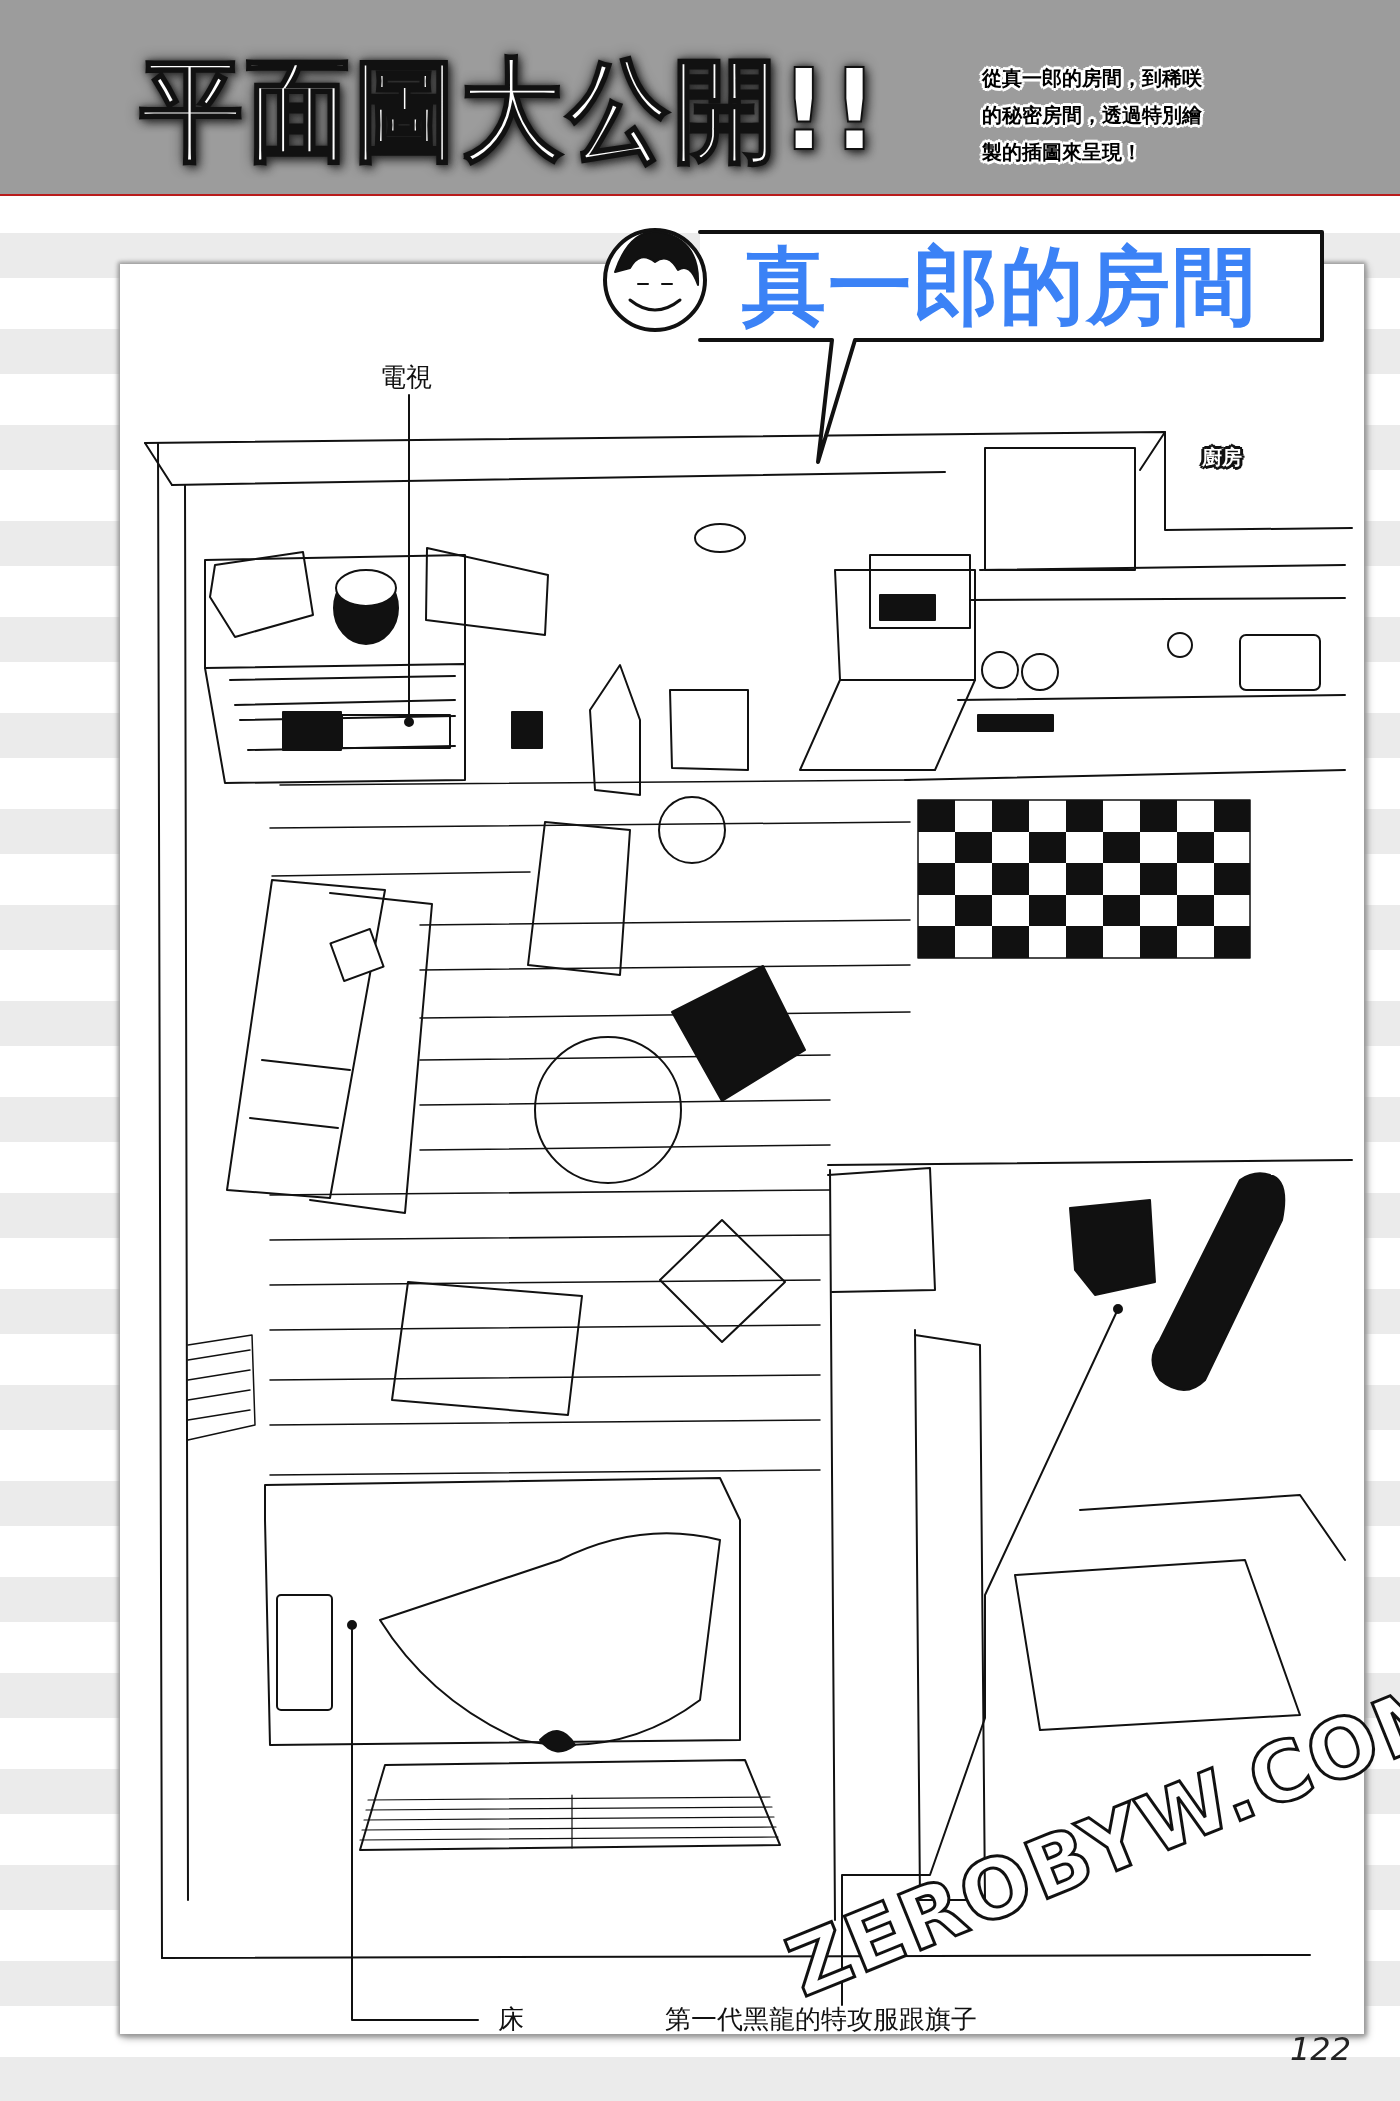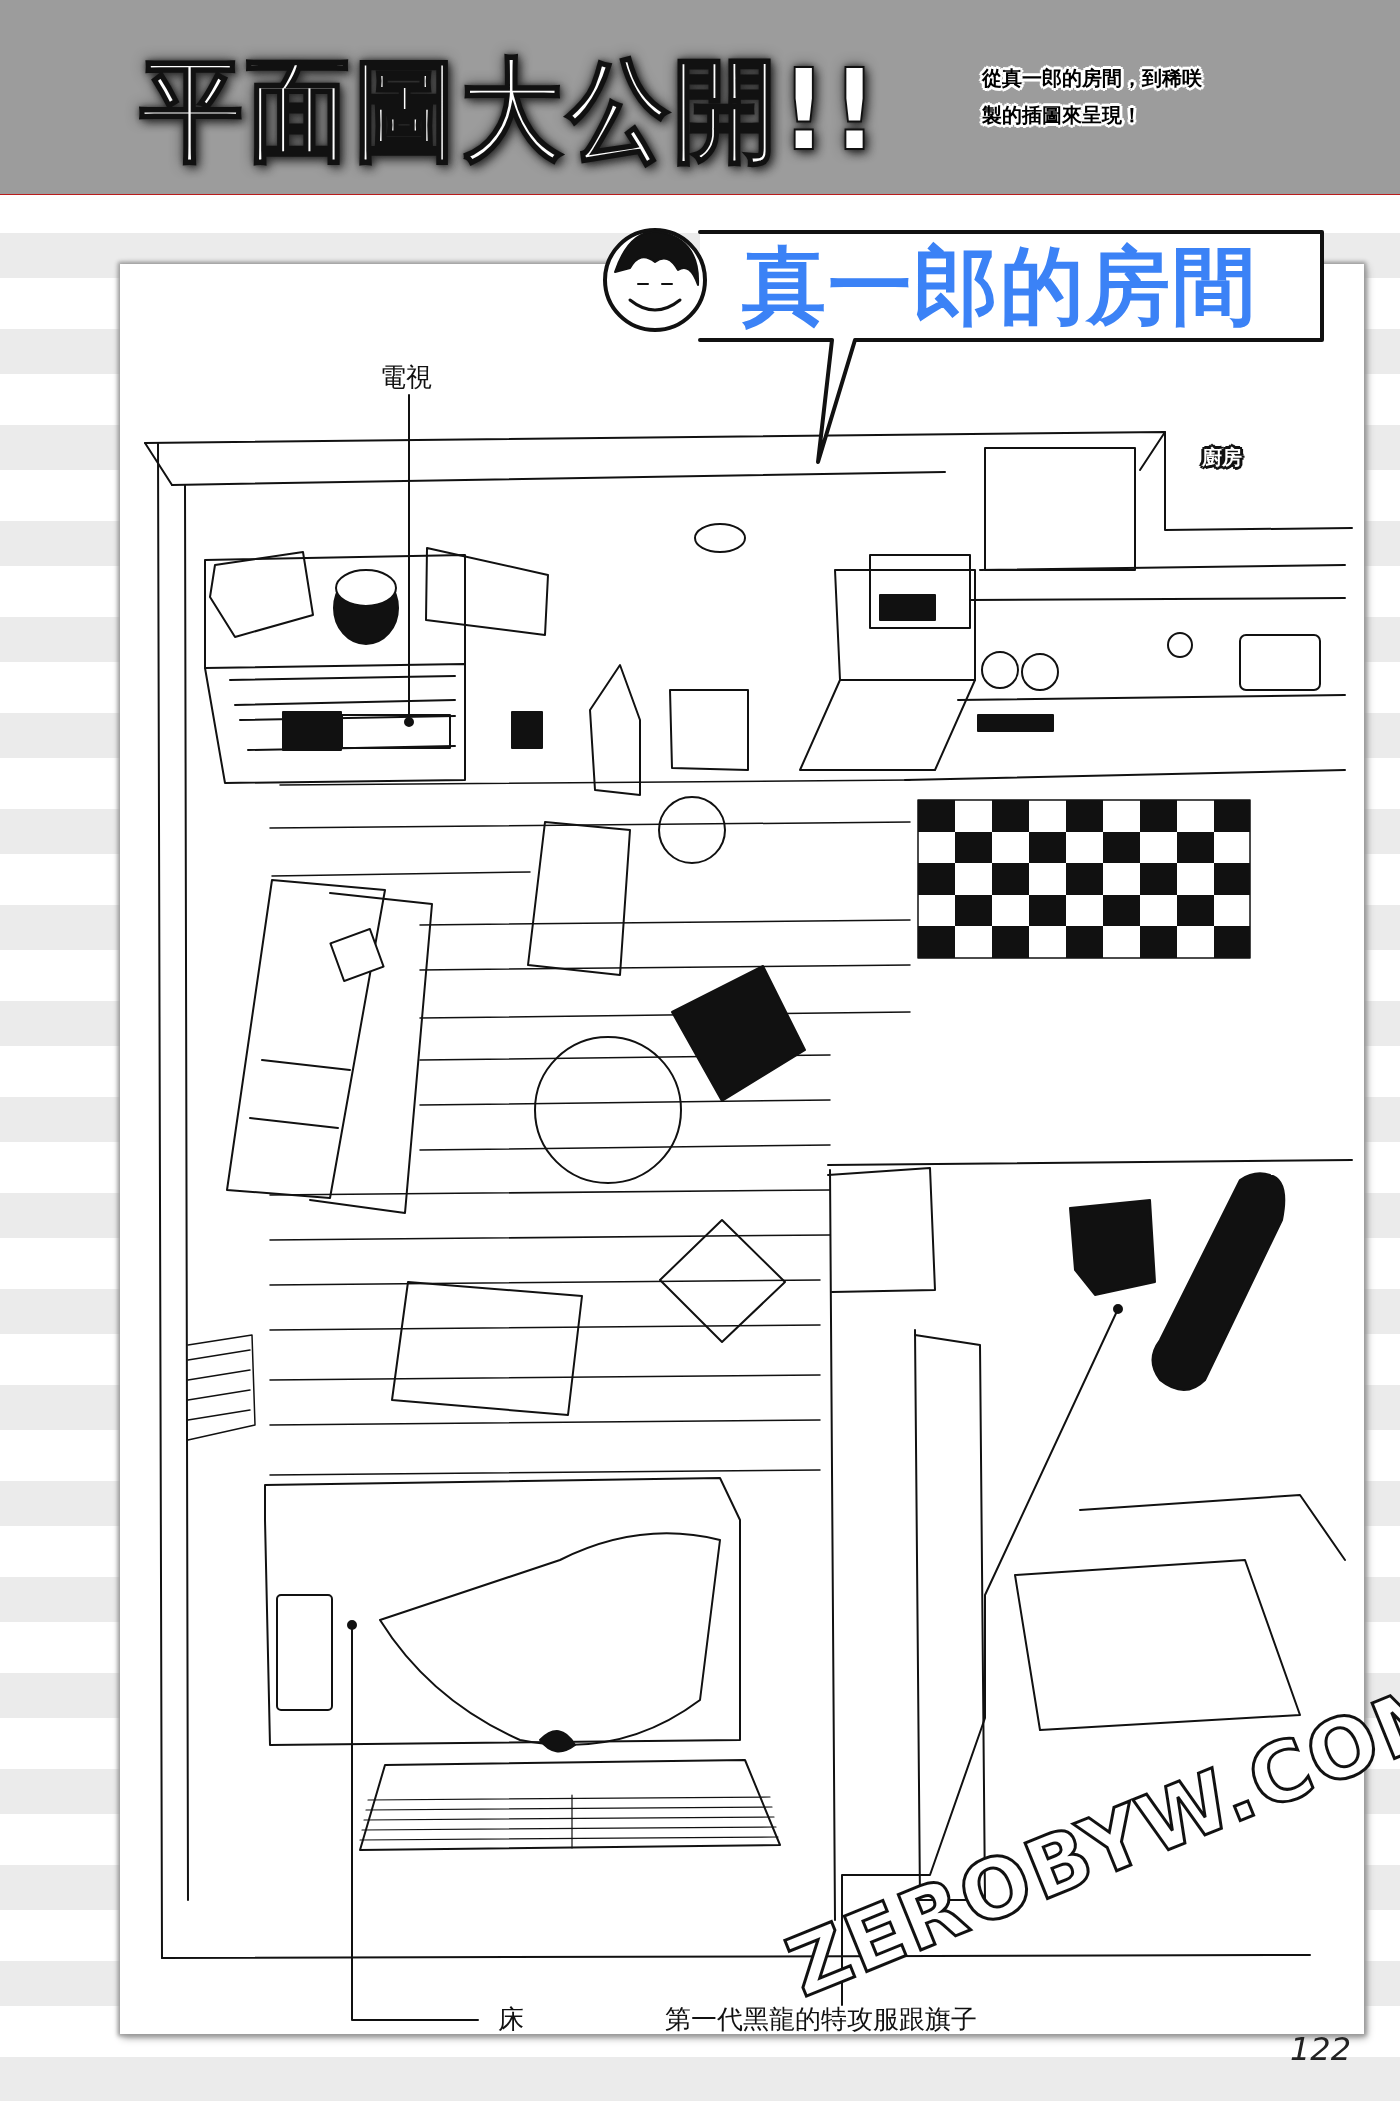--- a/index.html
+++ b/index.html
@@ -1,17 +1,17 @@
 <!DOCTYPE html>
 <html><head>
 <meta charset="utf-8">
 <style>
   html,body{margin:0;padding:0;}
   body{width:1400px;height:2101px;position:relative;overflow:hidden;background:#fff;font-family:"DejaVu Sans",sans-serif;}
-  .header-band{position:absolute;left:0;top:0;width:1400px;height:194px;background:#9c9c9c;border-bottom:1px solid #b91c1c;}
+  .header-band{position:absolute;left:0;top:0;width:1400px;height:194px;background:#9c9c9c;border-bottom:4px solid #b91c1c;}
   .main-title{position:absolute;left:140px;top:48px;font-family:"DejaVu Sans",sans-serif;font-weight:bold;font-size:112px;line-height:124px;letter-spacing:4px;color:#fff;
     -webkit-text-stroke:2px #111;text-shadow:0 0 6px #222,0 0 14px #333,4px 4px 10px #333;white-space:nowrap;transform:scaleX(0.92);transform-origin:left top;}
   .subtitle{position:absolute;left:982px;top:60px;width:360px;font-family:"DejaVu Sans",sans-serif;font-weight:bold;font-size:20px;line-height:37px;color:#000000;
     text-shadow:-2px -2px 0 #fff,2px -2px 0 #fff,-2px 2px 0 #fff,2px 2px 0 #fff,0 -3px 0 #fff,0 3px 0 #fff,-3px 0 0 #fff,3px 0 0 #fff;}
   .subtitle div{white-space:nowrap;}
   .stripe-bg{position:absolute;left:0;top:196px;width:1400px;height:1905px;
     background:repeating-linear-gradient(to bottom,#ffffff 0px,#ffffff 37px,#ebebeb 37px,#ebebeb 82px,#ffffff 82px,#ffffff 96px);}
   .paper{position:absolute;left:120px;top:264px;width:1244px;height:1770px;background:#fff;
     box-shadow:0 0 4px 2px #9a9a9a, 2px 3px 8px #8a8a8a;}
   .room-svg{position:absolute;left:0;top:0;width:1400px;height:2101px;}
@@ -23,20 +23,21 @@
   .watermark{position:absolute;left:810px;top:1920px;font-family:"DejaVu Sans",sans-serif;font-weight:bold;font-size:82px;color:#fff;
     -webkit-text-stroke:3px #111;transform:rotate(-22deg);transform-origin:left bottom;white-space:nowrap;letter-spacing:2px;}
 </style>
 </head>
 <body>
 
 <div class="header-band">
   <div class="main-title">平面圖大公開!!</div>
   <div class="subtitle">
     <div>從真一郎的房間，到稀咲</div>
+    <div>的秘密房間，透過特別繪</div>
     <div>製的插圖來呈現！</div>
   </div>
 </div>
 
 <div class="stripe-bg"></div>
 <div class="paper"></div>
 
 <svg class="room-svg" viewBox="0 0 1400 2101" xmlns="http://www.w3.org/2000/svg" fill="none" stroke="#111" stroke-width="2" stroke-linejoin="round" stroke-linecap="round">
 
   <g>

